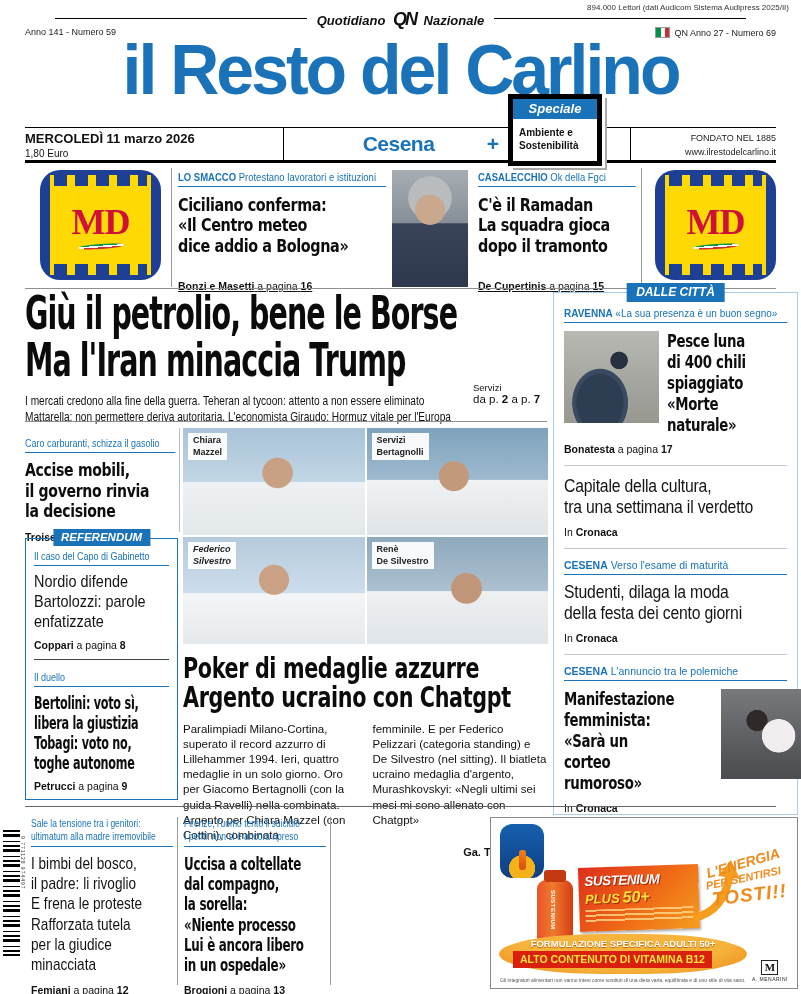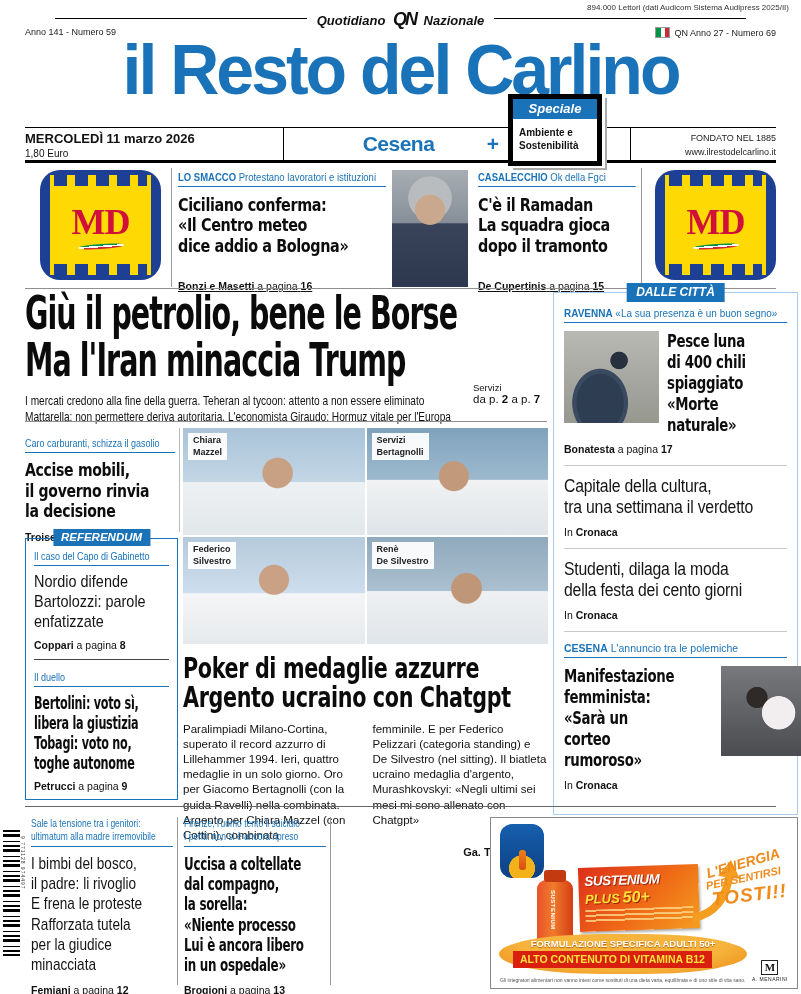--- a/index.html
+++ b/index.html
@@ -101,21 +101,21 @@
   .feature{position:absolute;left:183px;top:428px;width:365px;}
   .pgrid{display:grid;grid-template-columns:1fr 1fr;gap:2px;}
   .pcell{position:relative;height:107px;}
   .pname{position:absolute;top:5px;left:5px;background:rgba(255,255,255,.93);font-size:9px;font-weight:bold;
         padding:2px 5px;line-height:1.3;color:#222;}
   .ath1{background:radial-gradient(circle at 52% 42%,#c8a184 0 13%,transparent 14%),
         linear-gradient(180deg,#a9c3d8 0%,#c2d6e5 50%,#eef1f3 51%,#e2e7ea 100%);}
   .ath2{background:radial-gradient(circle at 48% 45%,#c2997b 0 13%,transparent 14%),
         linear-gradient(180deg,#7fa3bd 0%,#9db9cd 48%,#f0f2f3 49%,#dfe4e8 100%);}
   .ath3{background:radial-gradient(circle at 50% 40%,#caa185 0 13%,transparent 14%),
-        linear-gradient(180deg,#b5cadb 0%,#cddded 52%,#f4f5f6 53%,#e6e9ec 100%);}
+        linear-gradient(180deg,#b5cadb 0%,#cddded 52%,#f4f5f6 53%,#e6e9ec 100%);font-style:italic;}
   .ath4{background:radial-gradient(circle at 55% 48%,#bf9678 0 13%,transparent 14%),
         linear-gradient(180deg,#8fa9bd 0%,#abc0d0 50%,#eef0f2 51%,#e0e5e9 100%);}
   .h-feature{font-family:"DejaVu Sans",sans-serif;font-weight:bold;font-size:28px;line-height:1.05;
         letter-spacing:-0.5px;margin-top:10px;color:#0b0b0b;}
   .fbody{margin-top:9px;display:flex;gap:14px;}
   .fcol{width:50%;font-size:11.5px;line-height:1.32;color:#111;}
   .fby{text-align:right;font-size:11px;margin-top:3px;}
   .fby b{font-weight:bold;}
   
   .rcol{position:absolute;left:553px;top:292px;width:245px;height:523px;border:1.5px solid #a9cdea;
@@ -436,20 +436,24 @@
         <span class="ln">tra una settimana il verdetto</span>
       </div>
       <div class="by">
         <span>In</span>
         <b>Cronaca</b>
       </div>
     </div>
     <div class="rdiv"></div>
 
     <div>
+      <div class="rkick">
+        <b>CESENA</b>
+        <span>Verso l'esame di maturità</span>
+      </div>
       <div class="h-right-reg cx90">
         <span class="ln">Studenti, dilaga la moda</span>
         <span class="ln">della festa dei cento giorni</span>
       </div>
       <div class="by">
         <span>In</span>
         <b>Cronaca</b>
       </div>
     </div>
     <div class="rdiv"></div>

